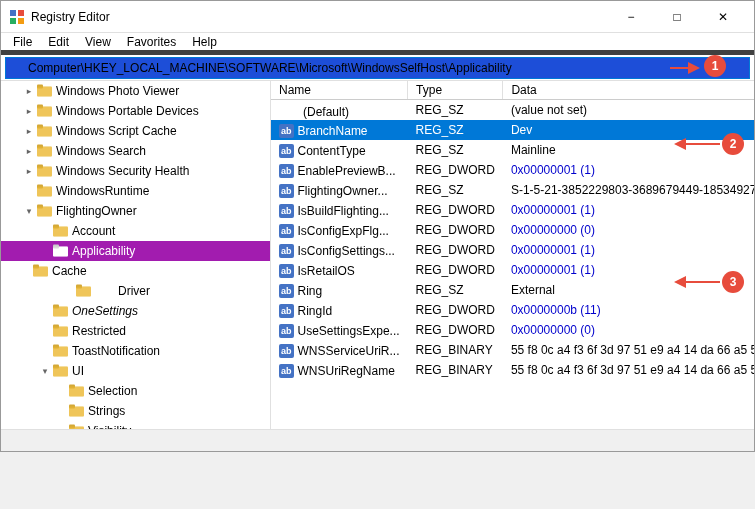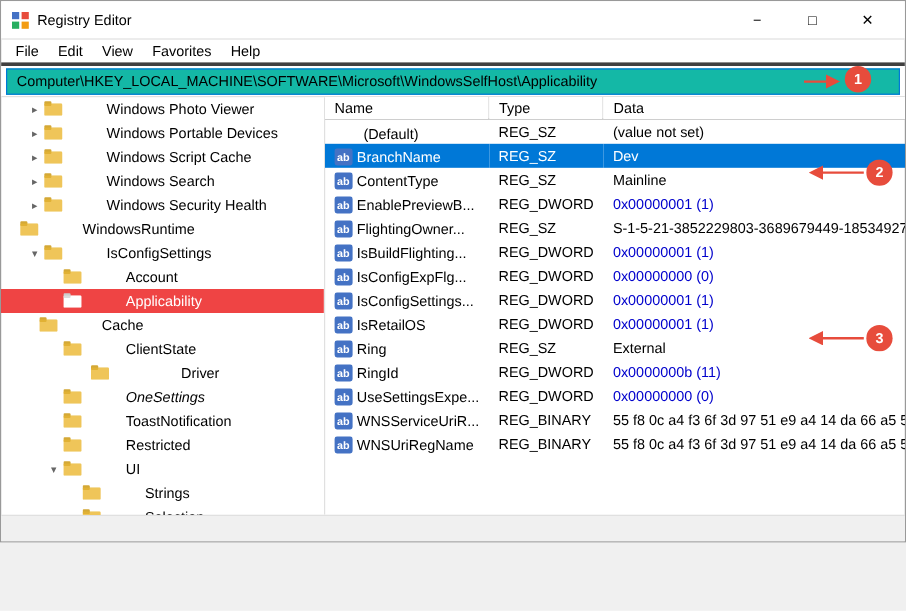--- a/index.html
+++ b/index.html
@@ -53,75 +53,74 @@
       align-items: center;
       justify-content: center;
       font-size: 12px;
       color: #000;
     }
     .menu-bar {
       height: 22px;
       display: flex;
       align-items: center;
       padding: 0 4px;
-      border-bottom: 3px solid #404040;
+      border-bottom: 5px solid #404040;
       flex-shrink: 0;
     }
     .menu-item {
       padding: 2px 8px;
       cursor: pointer;
       font-size: 12px;
     }
     .address-bar {
       height: 26px;
       display: flex;
       align-items: center;
       padding: 2px 4px;
       border-bottom: 1px solid #e0e0e0;
       background: #fff;
       flex-shrink: 0;
     }
     .address-input {
       flex: 1;
       height: 22px;
       border: 1px solid #0078d7;
-      padding: 0 8px;
+      padding: 0 22px;
       font-size: 12px;
       outline: none;
-      background: #14b8a6;
+      background: #1d4ed8;
     }
     .main-content {
       display: flex;
       flex: 1;
       overflow: hidden;
     }
     .tree-item {
       display: flex;
       align-items: center;
       height: 20px;
       padding-right: 4px;
       cursor: pointer;
       white-space: nowrap;
     }
-    .tree-item.selected { background: #ef4444; color: #fff; }
+    .tree-item.selected { background: #a21caf; color: #fff; }
     .tree-expand {
       width: 16px;
       height: 20px;
       display: flex;
       align-items: center;
       justify-content: center;
       flex-shrink: 0;
       font-size: 9px;
       color: #666;
     }
     .tree-expand.selected { color: #fff; }
     .folder-icon-svg { width: 16px; height: 14px; }
     .tree-label {
       font-size: 12px;
-      margin-left: 33px;
     }
     .data-table {
       width: 100%;
       border-collapse: collapse;
       min-width: 480px;
     }
     .data-table th {
       background: #fff;
       border-bottom: 1px solid #ccc;
       text-align: left;
@@ -293,37 +292,37 @@
             </div>
             <div class="tree-item" style="padding-left: 20px;">
               <span class="tree-expand">▸</span>
               <span style="margin-right: 3px;"><svg class="folder-icon-svg" viewBox="0 0 16 13" fill="none" xmlns="http://www.w3.org/2000/svg">
     <rect x="0" y="3" width="15" height="10" rx="1" fill="#e8c56a"></rect>
     <rect x="0" y="1" width="6" height="4" rx="1" fill="#d4a836"></rect>
     <rect x="0" y="3" width="15" height="10" rx="1" fill="rgba(255,200,50,0.3)"></rect>
   </svg></span>
               <span class="tree-label">Windows Security Health</span>
             </div>
-            <div class="tree-item" style="">
+            <div class="tree-item" style="padding-left: 20px;">
               <span class="tree-expand"></span>
               <span style="margin-right: 3px;"><svg class="folder-icon-svg" viewBox="0 0 16 13" fill="none" xmlns="http://www.w3.org/2000/svg">
     <rect x="0" y="3" width="15" height="10" rx="1" fill="#e8c56a"></rect>
     <rect x="0" y="1" width="6" height="4" rx="1" fill="#d4a836"></rect>
     <rect x="0" y="3" width="15" height="10" rx="1" fill="rgba(255,200,50,0.3)"></rect>
   </svg></span>
               <span class="tree-label">WindowsRuntime</span>
             </div>
             <div class="tree-item" style="padding-left: 20px;">
               <span class="tree-expand">▾</span>
               <span style="margin-right: 3px;"><svg class="folder-icon-svg" viewBox="0 0 16 13" fill="none" xmlns="http://www.w3.org/2000/svg">
     <rect x="0" y="3" width="15" height="10" rx="1" fill="#e8c56a"></rect>
     <rect x="0" y="1" width="6" height="4" rx="1" fill="#d4a836"></rect>
     <rect x="0" y="3" width="15" height="10" rx="1" fill="rgba(255,200,50,0.3)"></rect>
   </svg></span>
-              <span class="tree-label">IsConfigSettings</span>
+              <span class="tree-label">FlightingOwner</span>
             </div>
             <div class="tree-item" style="padding-left: 36px;">
               <span class="tree-expand"></span>
               <span style="margin-right: 3px;"><svg class="folder-icon-svg" viewBox="0 0 16 13" fill="none" xmlns="http://www.w3.org/2000/svg">
     <rect x="0" y="3" width="15" height="10" rx="1" fill="#e8c56a"></rect>
     <rect x="0" y="1" width="6" height="4" rx="1" fill="#d4a836"></rect>
     <rect x="0" y="3" width="15" height="10" rx="1" fill="rgba(255,200,50,0.3)"></rect>
   </svg></span>
               <span class="tree-label">Account</span>
             </div>
@@ -338,91 +337,82 @@
             </div>
             <div class="tree-item" style="padding-left: 16px;">
               <span class="tree-expand"></span>
               <span style="margin-right: 3px;"><svg class="folder-icon-svg" viewBox="0 0 16 13" fill="none" xmlns="http://www.w3.org/2000/svg">
     <rect x="0" y="3" width="15" height="10" rx="1" fill="#e8c56a"></rect>
     <rect x="0" y="1" width="6" height="4" rx="1" fill="#d4a836"></rect>
     <rect x="0" y="3" width="15" height="10" rx="1" fill="rgba(255,200,50,0.3)"></rect>
   </svg></span>
               <span class="tree-label">Cache</span>
             </div>
+            <div class="tree-item" style="padding-left: 36px; gap: 23px;">
+              <span class="tree-expand"></span>
+              <span style="margin-right: 3px;"><svg class="folder-icon-svg" viewBox="0 0 16 13" fill="none" xmlns="http://www.w3.org/2000/svg">
+    <rect x="0" y="3" width="15" height="10" rx="1" fill="#e8c56a"></rect>
+    <rect x="0" y="1" width="6" height="4" rx="1" fill="#d4a836"></rect>
+    <rect x="0" y="3" width="15" height="10" rx="1" fill="rgba(255,200,50,0.3)"></rect>
+  </svg></span>
+              <span class="tree-label">Driver</span>
+            </div>
+            <div class="tree-item" style="padding-left: 36px; font-style: italic;">
+              <span class="tree-expand"></span>
+              <span style="margin-right: 3px;"><svg class="folder-icon-svg" viewBox="0 0 16 13" fill="none" xmlns="http://www.w3.org/2000/svg">
+    <rect x="0" y="3" width="15" height="10" rx="1" fill="#e8c56a"></rect>
+    <rect x="0" y="1" width="6" height="4" rx="1" fill="#d4a836"></rect>
+    <rect x="0" y="3" width="15" height="10" rx="1" fill="rgba(255,200,50,0.3)"></rect>
+  </svg></span>
+              <span class="tree-label">OneSettings</span>
+            </div>
             <div class="tree-item" style="padding-left: 36px;">
               <span class="tree-expand"></span>
               <span style="margin-right: 3px;"><svg class="folder-icon-svg" viewBox="0 0 16 13" fill="none" xmlns="http://www.w3.org/2000/svg">
     <rect x="0" y="3" width="15" height="10" rx="1" fill="#e8c56a"></rect>
     <rect x="0" y="1" width="6" height="4" rx="1" fill="#d4a836"></rect>
     <rect x="0" y="3" width="15" height="10" rx="1" fill="rgba(255,200,50,0.3)"></rect>
   </svg></span>
-              <span class="tree-label">ClientState</span>
-            </div>
-            <div class="tree-item" style="padding-left: 36px; gap: 23px;">
-              <span class="tree-expand"></span>
-              <span style="margin-right: 3px;"><svg class="folder-icon-svg" viewBox="0 0 16 13" fill="none" xmlns="http://www.w3.org/2000/svg">
-    <rect x="0" y="3" width="15" height="10" rx="1" fill="#e8c56a"></rect>
-    <rect x="0" y="1" width="6" height="4" rx="1" fill="#d4a836"></rect>
-    <rect x="0" y="3" width="15" height="10" rx="1" fill="rgba(255,200,50,0.3)"></rect>
-  </svg></span>
-              <span class="tree-label">Driver</span>
-            </div>
-            <div class="tree-item" style="padding-left: 36px; font-style: italic;">
-              <span class="tree-expand"></span>
-              <span style="margin-right: 3px;"><svg class="folder-icon-svg" viewBox="0 0 16 13" fill="none" xmlns="http://www.w3.org/2000/svg">
-    <rect x="0" y="3" width="15" height="10" rx="1" fill="#e8c56a"></rect>
-    <rect x="0" y="1" width="6" height="4" rx="1" fill="#d4a836"></rect>
-    <rect x="0" y="3" width="15" height="10" rx="1" fill="rgba(255,200,50,0.3)"></rect>
-  </svg></span>
-              <span class="tree-label">OneSettings</span>
+              <span class="tree-label">Restricted</span>
             </div>
             <div class="tree-item" style="padding-left: 36px;">
               <span class="tree-expand"></span>
               <span style="margin-right: 3px;"><svg class="folder-icon-svg" viewBox="0 0 16 13" fill="none" xmlns="http://www.w3.org/2000/svg">
     <rect x="0" y="3" width="15" height="10" rx="1" fill="#e8c56a"></rect>
     <rect x="0" y="1" width="6" height="4" rx="1" fill="#d4a836"></rect>
     <rect x="0" y="3" width="15" height="10" rx="1" fill="rgba(255,200,50,0.3)"></rect>
   </svg></span>
               <span class="tree-label">ToastNotification</span>
-            </div>
-            <div class="tree-item" style="padding-left: 36px;">
-              <span class="tree-expand"></span>
-              <span style="margin-right: 3px;"><svg class="folder-icon-svg" viewBox="0 0 16 13" fill="none" xmlns="http://www.w3.org/2000/svg">
-    <rect x="0" y="3" width="15" height="10" rx="1" fill="#e8c56a"></rect>
-    <rect x="0" y="1" width="6" height="4" rx="1" fill="#d4a836"></rect>
-    <rect x="0" y="3" width="15" height="10" rx="1" fill="rgba(255,200,50,0.3)"></rect>
-  </svg></span>
-              <span class="tree-label">Restricted</span>
             </div>
             <div class="tree-item" style="padding-left: 36px;">
               <span class="tree-expand">▾</span>
               <span style="margin-right: 3px;"><svg class="folder-icon-svg" viewBox="0 0 16 13" fill="none" xmlns="http://www.w3.org/2000/svg">
     <rect x="0" y="3" width="15" height="10" rx="1" fill="#e8c56a"></rect>
     <rect x="0" y="1" width="6" height="4" rx="1" fill="#d4a836"></rect>
     <rect x="0" y="3" width="15" height="10" rx="1" fill="rgba(255,200,50,0.3)"></rect>
   </svg></span>
               <span class="tree-label">UI</span>
             </div>
             <div class="tree-item" style="padding-left: 52px;">
               <span class="tree-expand"></span>
               <span style="margin-right: 3px;"><svg class="folder-icon-svg" viewBox="0 0 16 13" fill="none" xmlns="http://www.w3.org/2000/svg">
     <rect x="0" y="3" width="15" height="10" rx="1" fill="#e8c56a"></rect>
     <rect x="0" y="1" width="6" height="4" rx="1" fill="#d4a836"></rect>
     <rect x="0" y="3" width="15" height="10" rx="1" fill="rgba(255,200,50,0.3)"></rect>
   </svg></span>
+              <span class="tree-label">Selection</span>
+            </div>
+            <div class="tree-item" style="padding-left: 52px;">
+              <span class="tree-expand"></span>
+              <span style="margin-right: 3px;"><svg class="folder-icon-svg" viewBox="0 0 16 13" fill="none" xmlns="http://www.w3.org/2000/svg">
+    <rect x="0" y="3" width="15" height="10" rx="1" fill="#e8c56a"></rect>
+    <rect x="0" y="1" width="6" height="4" rx="1" fill="#d4a836"></rect>
+    <rect x="0" y="3" width="15" height="10" rx="1" fill="rgba(255,200,50,0.3)"></rect>
+  </svg></span>
               <span class="tree-label">Strings</span>
-            </div>
-            <div class="tree-item" style="padding-left: 52px;">
-              <span class="tree-expand"></span>
-              <span style="margin-right: 3px;"><svg class="folder-icon-svg" viewBox="0 0 16 13" fill="none" xmlns="http://www.w3.org/2000/svg">
-    <rect x="0" y="3" width="15" height="10" rx="1" fill="#e8c56a"></rect>
-    <rect x="0" y="1" width="6" height="4" rx="1" fill="#d4a836"></rect>
-    <rect x="0" y="3" width="15" height="10" rx="1" fill="rgba(255,200,50,0.3)"></rect>
-  </svg></span>
-              <span class="tree-label">Selection</span>
             </div>
             <div class="tree-item" style="padding-left: 52px;">
               <span class="tree-expand"></span>
               <span style="margin-right: 3px;"><svg class="folder-icon-svg" viewBox="0 0 16 13" fill="none" xmlns="http://www.w3.org/2000/svg">
     <rect x="0" y="3" width="15" height="10" rx="1" fill="#e8c56a"></rect>
     <rect x="0" y="1" width="6" height="4" rx="1" fill="#d4a836"></rect>
     <rect x="0" y="3" width="15" height="10" rx="1" fill="rgba(255,200,50,0.3)"></rect>
   </svg></span>
               <span class="tree-label">Visibility</span>
             </div>

